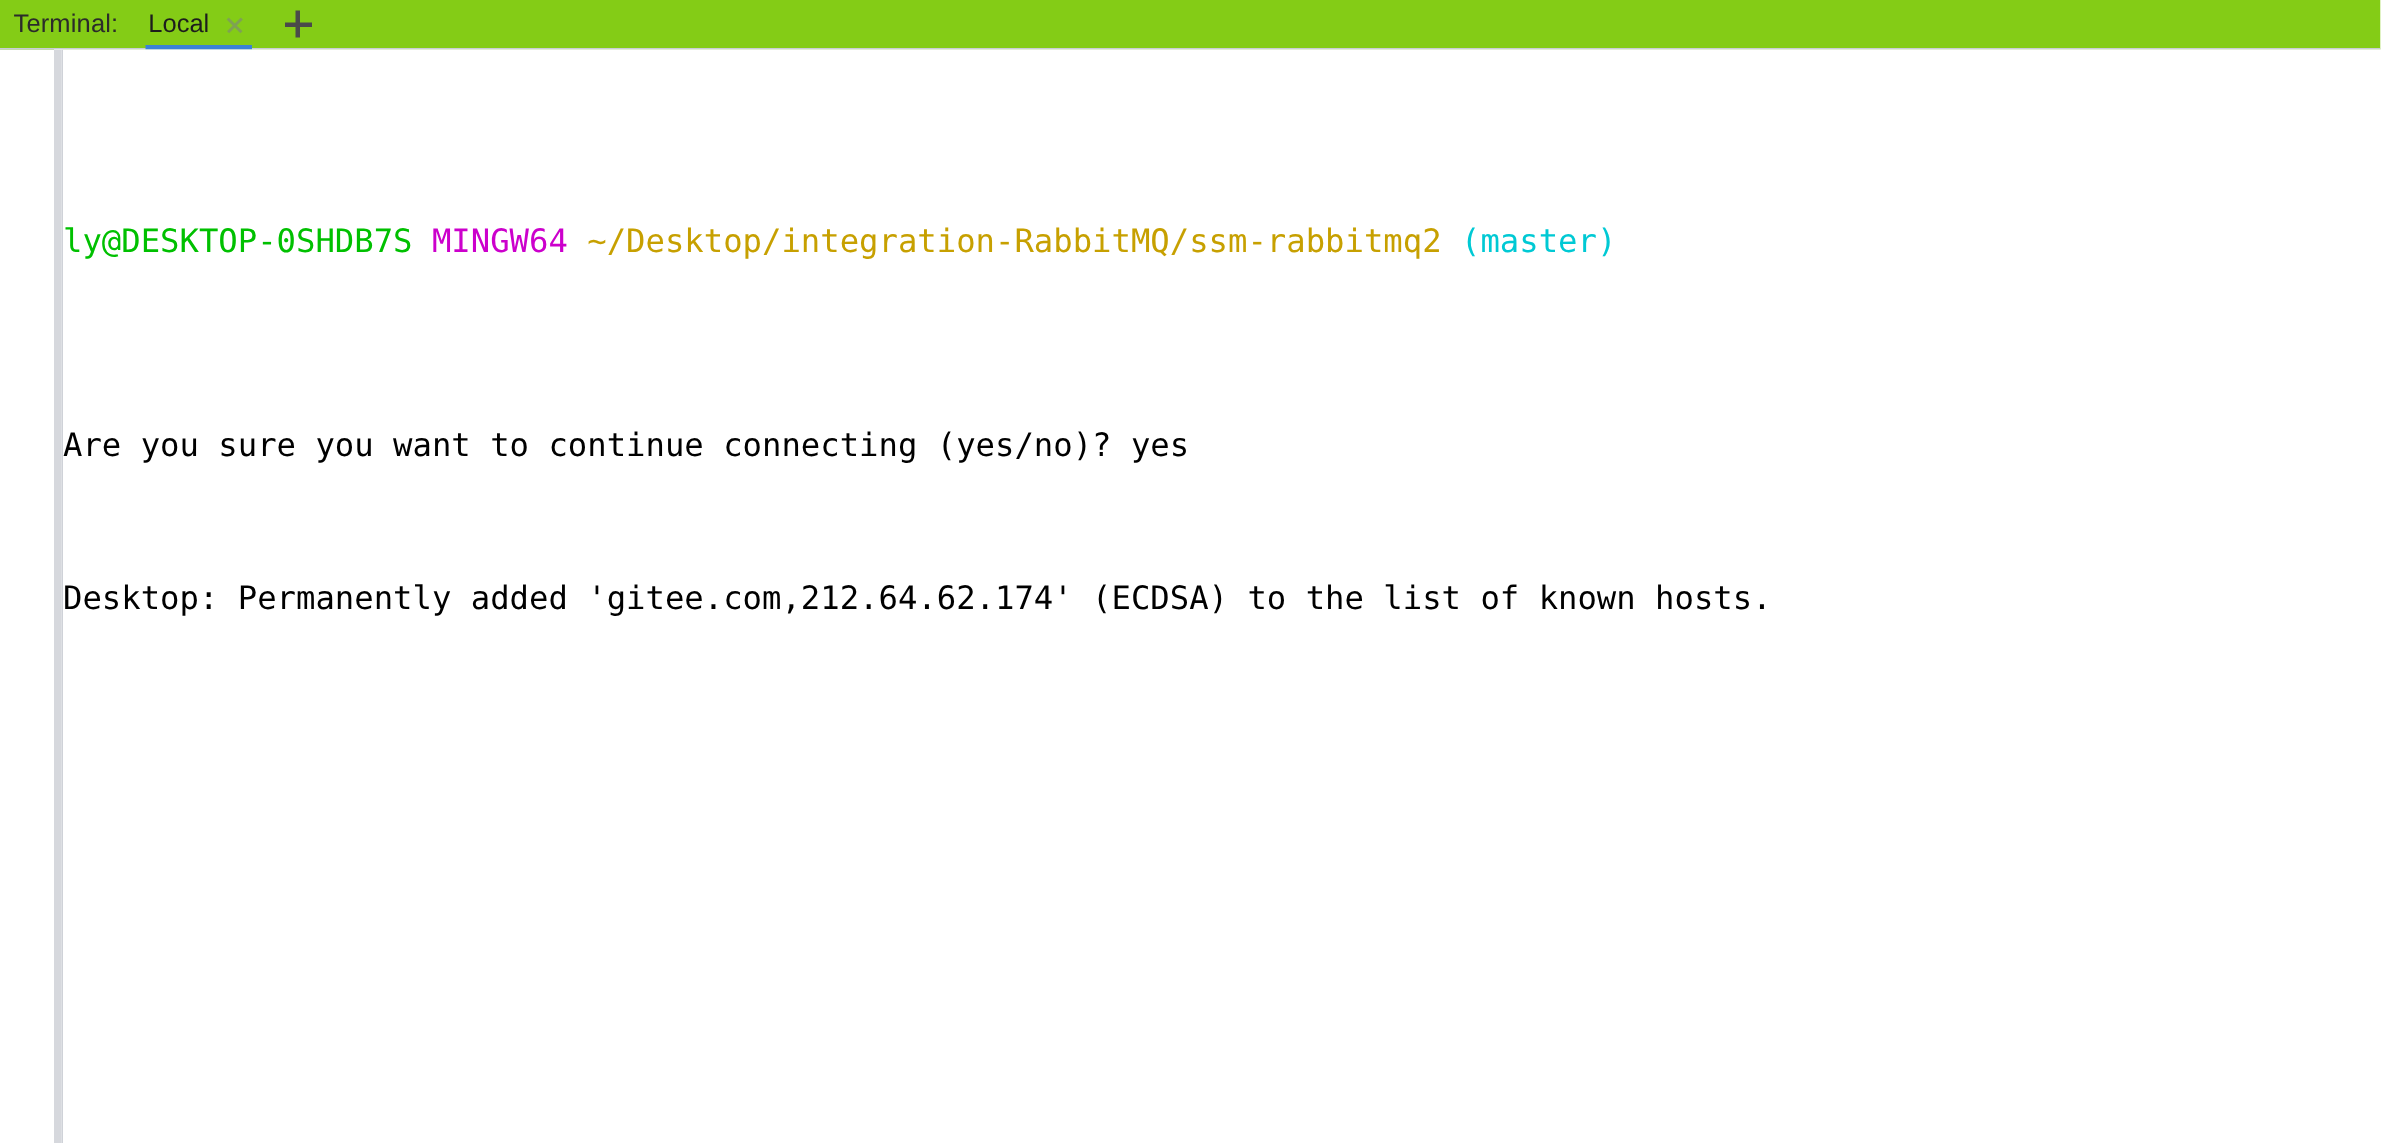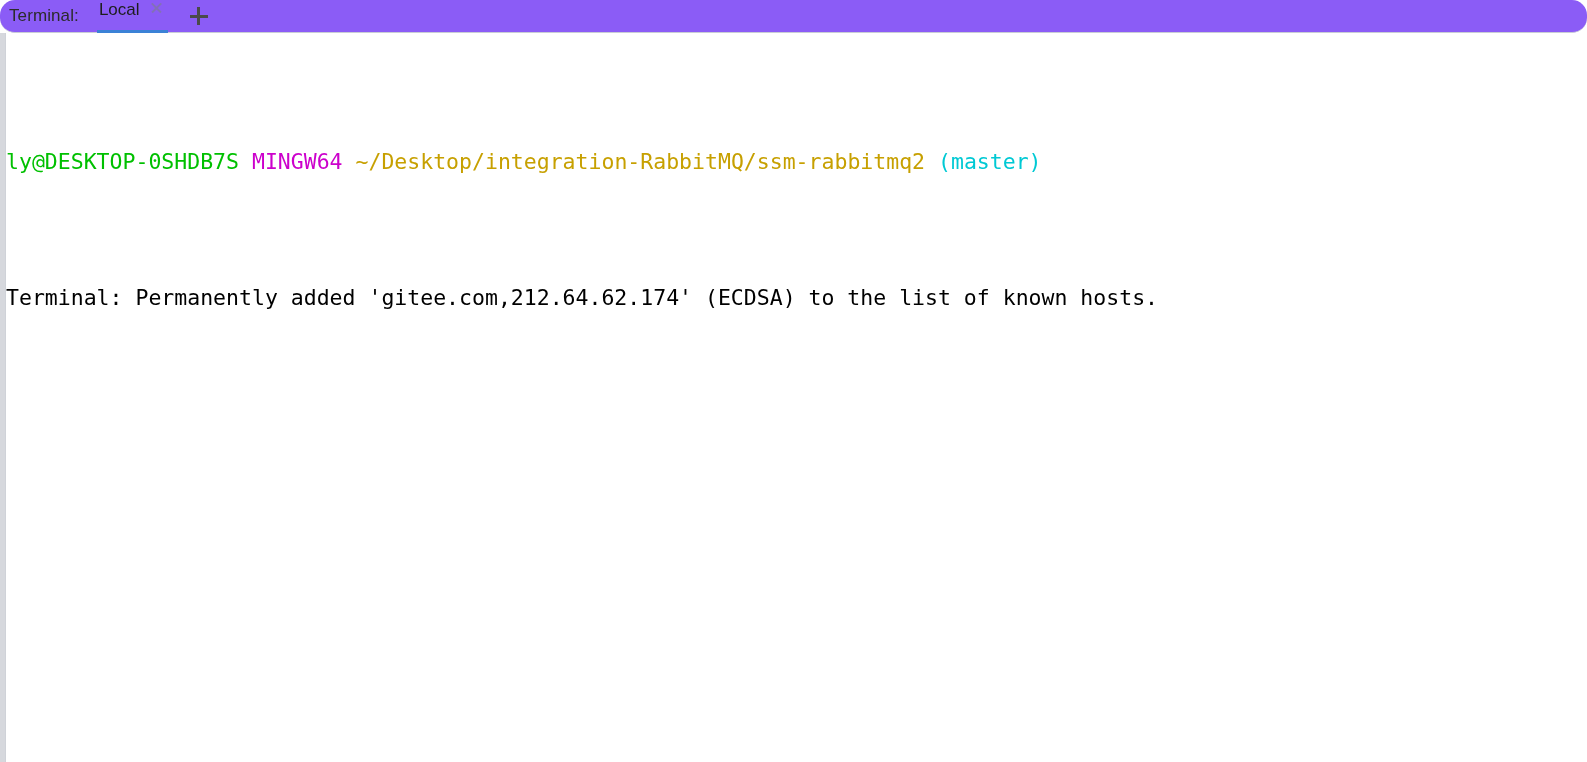--- a/index.html
+++ b/index.html
@@ -11,39 +11,38 @@
     width: 1587px;
     height: 762px;
     overflow: hidden;
     font-family: "DejaVu Sans Mono", monospace;
   }
 
   
   .tabbar {
     position: relative;
     height: 33px;
-    background: #8b5cf6;
+    background: #84cc16;
     border-bottom: 1px solid #c9cdd6;
     display: flex;
     align-items: center;
     box-sizing: border-box;
-    border-radius: 15px;
   }
   .tabbar-label {
     font-family: "Liberation Sans", sans-serif;
     font-size: 17px;
     color: #2b2b2b;
     padding-left: 9px;
     padding-right: 14px;
     letter-spacing: 0.1px;
   }
   .tab {
     position: relative;
     display: flex;
-    align-items: flex-start;
+    align-items: center;
     height: 33px;
     padding: 0 8px 0 6px;
     box-sizing: border-box;
   }
   .tab-title {
     font-family: "Liberation Sans", sans-serif;
     font-size: 17px;
     color: #1d1d1d;
     padding-right: 9px;
   }
@@ -92,20 +91,21 @@
   .add-icon::after {
     top: 4px; left: 11.5px; height: 18px; width: 3px;
   }
 
   
   .terminal-wrap {
     position: relative;
     height: 729px;
     background: #ffffff;
     box-sizing: border-box;
+    margin-left: 36px;
   }
   .gutter {
     position: absolute;
     left: 0; top: 0; bottom: 0;
     width: 5px;
     background: #ffffff;
     border-right: 1px solid #cfd2d8;
   }
   .gutter-shade {
     position: absolute;
@@ -153,21 +153,22 @@
 
 <div class="terminal-wrap">
   <div class="gutter">
     <div class="gutter-shade"></div>
   </div>
 
   <div class="console">
 
     <div class="line"><span class="c-green">ly@DESKTOP-0SHDB7S</span><span class="c-black"> </span><span class="c-magenta">MINGW64</span><span class="c-black"> </span><span class="c-yellow">~/Desktop/integration-RabbitMQ/ssm-rabbitmq2</span><span class="c-black"> </span><span class="c-cyan">(master)</span></div>
 
-    <div class="line">Terminal: Permanently added 'gitee.com,212.64.62.174' (ECDSA) to the list of known hosts.</div>
+    <div class="line">Are you sure you want to continue connecting (yes/no)? yes</div>
+    <div class="line">Desktop: Permanently added 'gitee.com,212.64.62.174' (ECDSA) to the list of known hosts.</div>
     
 
     
 
     
     
     
     
     
     

